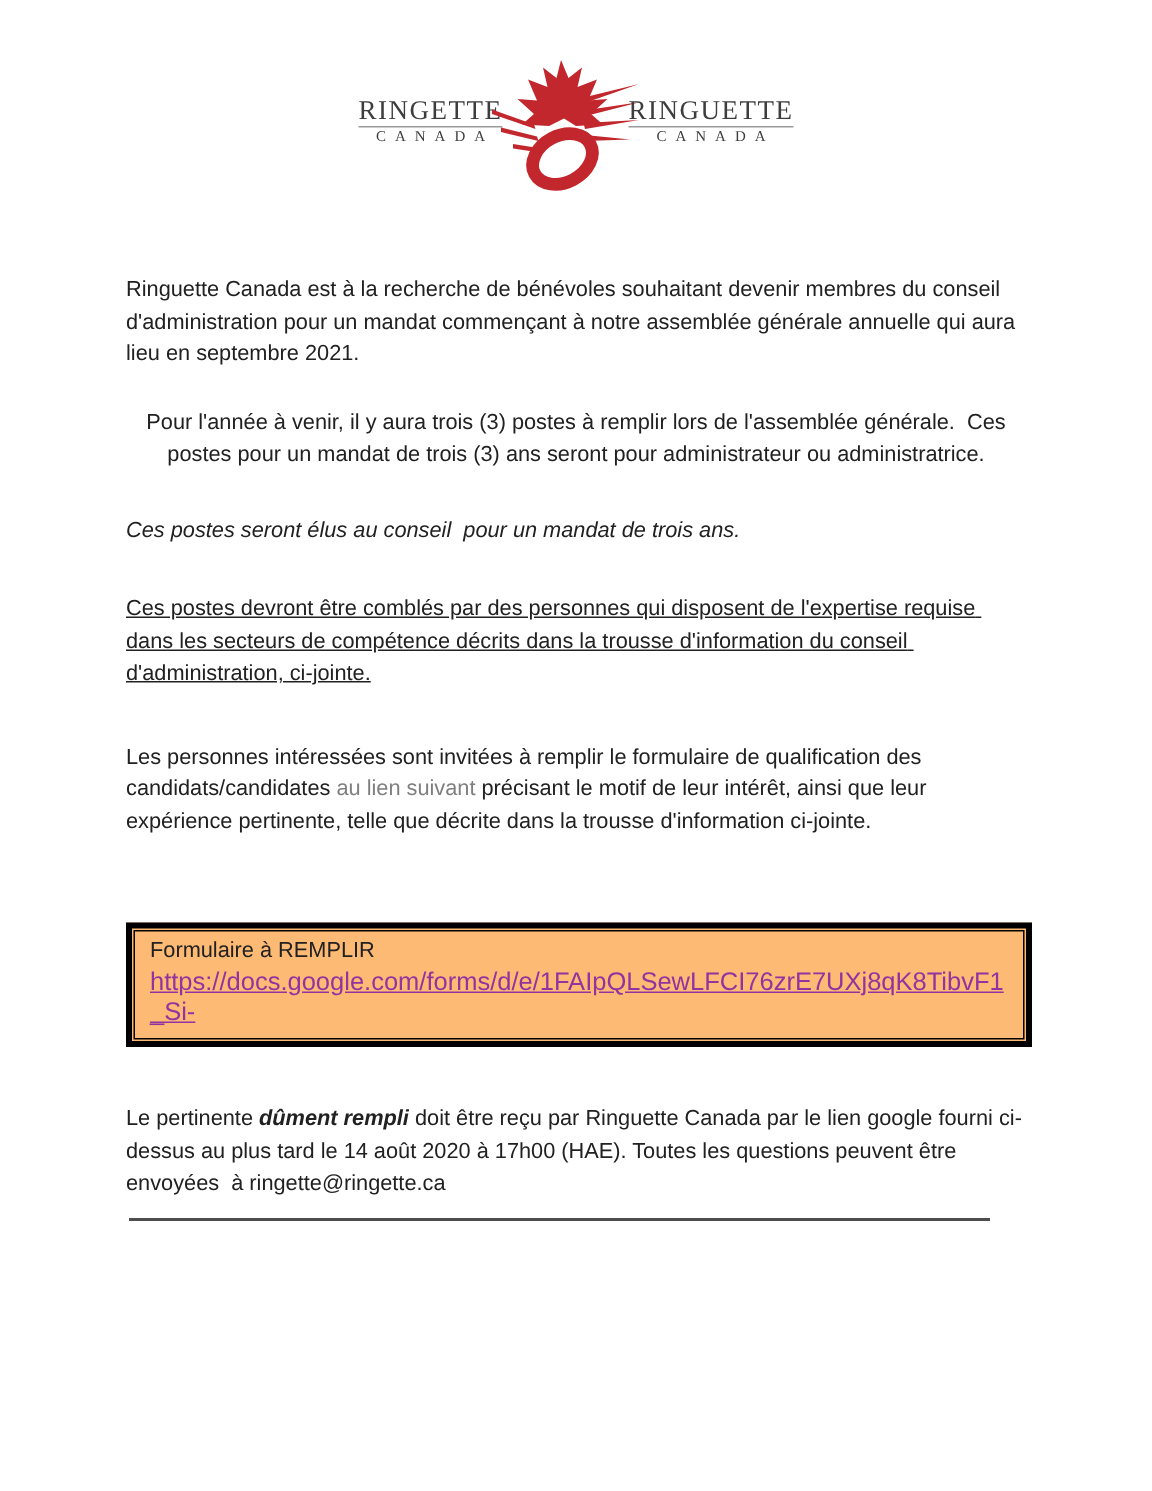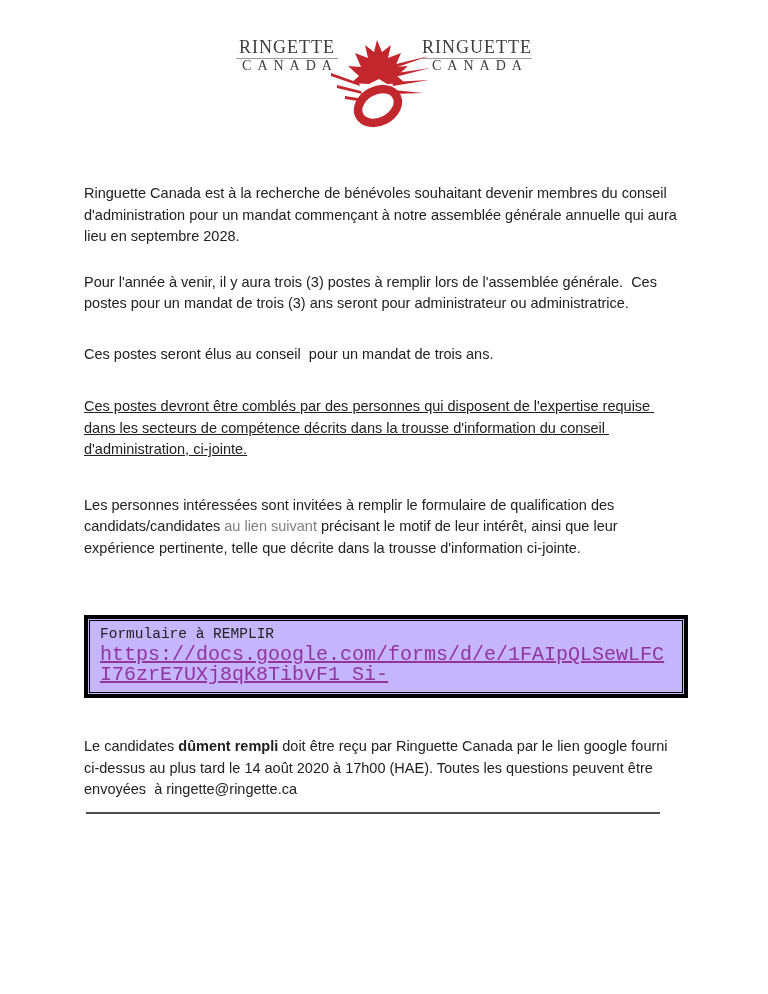--- a/index.html
+++ b/index.html
@@ -16,62 +16,62 @@
     position:relative;
     width:768px;height:994px;
     margin:0 auto;
     background:#ffffff;
     overflow:hidden;
     font-family:"Liberation Sans",sans-serif;
     color:var(--body-text);
   }
   
   .logo-row{
-    display:flex;justify-content:center;align-items:flex-start;
+    display:flex;justify-content:center;align-items:center;
     margin-top:38px;height:88px;
   }
   .logo-side{text-align:center;padding-bottom:3px;}
   .logo-title{
     font-family:"Liberation Serif",serif;
     font-size:18px;letter-spacing:1px;color:var(--logo-text);
     line-height:18px;white-space:nowrap;
   }
   .logo-rule{border-top:1px solid var(--logo-rule);margin:2px 0 2px;}
   .logo-subtitle{
     font-family:"Liberation Serif",serif;
-    font-size:14px;letter-spacing:6px;color:var(--logo-text);
+    font-size:10px;letter-spacing:6px;color:var(--logo-text);
     line-height:10px;white-space:nowrap;text-indent:6px;
   }
   .emblem{margin:0 -8px -4px -8px;flex:0 0 auto;}
   
   .content{width:600px;margin:0 0 0 84px;}
   .content p{
     margin:0;font-size:14.5px;line-height:21.5px;
     white-space:pre-wrap;
   }
   .p1{margin-top:57px !important;}
-  .p2{margin-top:24px !important;}
-  .p3{margin-top:29px !important;}
+  .p2{margin-top:24px !important;text-align:center;}
+  .p3{margin-top:29px !important;font-style:italic;}
   .p4{margin-top:31px !important;text-decoration:underline;}
   .p5{margin-top:34px !important;}
   .p6{margin-top:38px !important;}
   .muted{color:var(--muted-gray);margin-top:44px;}
-  b{font-weight:700;}
+  b{font-weight:700;font-style:italic;}
   
   .form-box-outer{
     margin-top:56px;width:596px;
-    border:4px solid #000;background:#c4b5fd;font-family:Liberation Mono, monospace;
+    border:4px solid #000;background:#fdba74;
   }
   .form-box-inner{
     border:1px solid #000;margin:1px;
     padding:3px 12px 7px 10px;
   }
   .form-box-label{font-size:14.5px;line-height:21px;color:var(--body-text);}
   .form-link{
-    font-size:20px;line-height:20px;
+    font-size:17px;line-height:20px;
     color:var(--link-purple);
     text-decoration:underline;
     text-decoration-color:var(--link-purple);
     word-break:break-all;display:inline-block;
   }
   
   .bottom-rule{
     border:none;border-top:2px solid var(--rule-gray);
     width:574px;margin:11px 0 0 2px;
   }
@@ -108,35 +108,35 @@
 
     <div class="logo-side">
       <div class="logo-title">RINGUETTE</div>
       <div class="logo-rule"></div>
       <div class="logo-subtitle">CANADA</div>
     </div>
   </header>
 
   <main class="content">
 
-    <p class="p1">Ringuette Canada est à la recherche de bénévoles souhaitant devenir membres du conseil d'administration pour un mandat commençant à notre assemblée générale annuelle qui aura lieu en septembre 2028.</p>
+    <p class="p1">Ringuette Canada est à la recherche de bénévoles souhaitant devenir membres du conseil d'administration pour un mandat commençant à notre assemblée générale annuelle qui aura lieu en septembre 2021.</p>
 
     <p class="p2">Pour l'année à venir, il y aura trois (3) postes à remplir lors de l'assemblée générale.  Ces postes pour un mandat de trois (3) ans seront pour administrateur ou administratrice.</p>
 
     <p class="p3">Ces postes seront élus au conseil  pour un mandat de trois ans.</p>
 
     <p class="p4">Ces postes devront être comblés par des personnes qui disposent de l'expertise requise dans les secteurs de compétence décrits dans la trousse d'information du conseil d'administration, ci-jointe.</p>
 
     <p class="p5"><span>Les personnes intéressées sont invitées à remplir le formulaire de qualification des candidats/candidates </span><span class="muted">au lien suivant</span><span> précisant le motif de leur intérêt, ainsi que leur expérience pertinente, telle que décrite dans la trousse d'information ci-jointe.</span></p>
 
     <div class="form-box-outer">
       <div class="form-box-inner">
         <div class="form-box-label">Formulaire à REMPLIR</div>
         <a class="form-link" href="#">https://docs.google.com/forms/d/e/1FAIpQLSewLFCI76zrE7UXj8qK8TibvF1_Si-</a>
       </div>
     </div>
 
-    <p class="p6"><span>Le candidates </span><b>dûment rempli</b><span> doit être reçu par Ringuette Canada par le lien google fourni ci-dessus au plus tard le 14 août 2020 à 17h00 (HAE). Toutes les questions peuvent être envoyées  à ringette@ringette.ca</span></p>
+    <p class="p6"><span>Le pertinente </span><b>dûment rempli</b><span> doit être reçu par Ringuette Canada par le lien google fourni ci-dessus au plus tard le 14 août 2020 à 17h00 (HAE). Toutes les questions peuvent être envoyées  à ringette@ringette.ca</span></p>
 
     <hr class="bottom-rule">
 
   </main>
 </div>
 
 </body></html>

